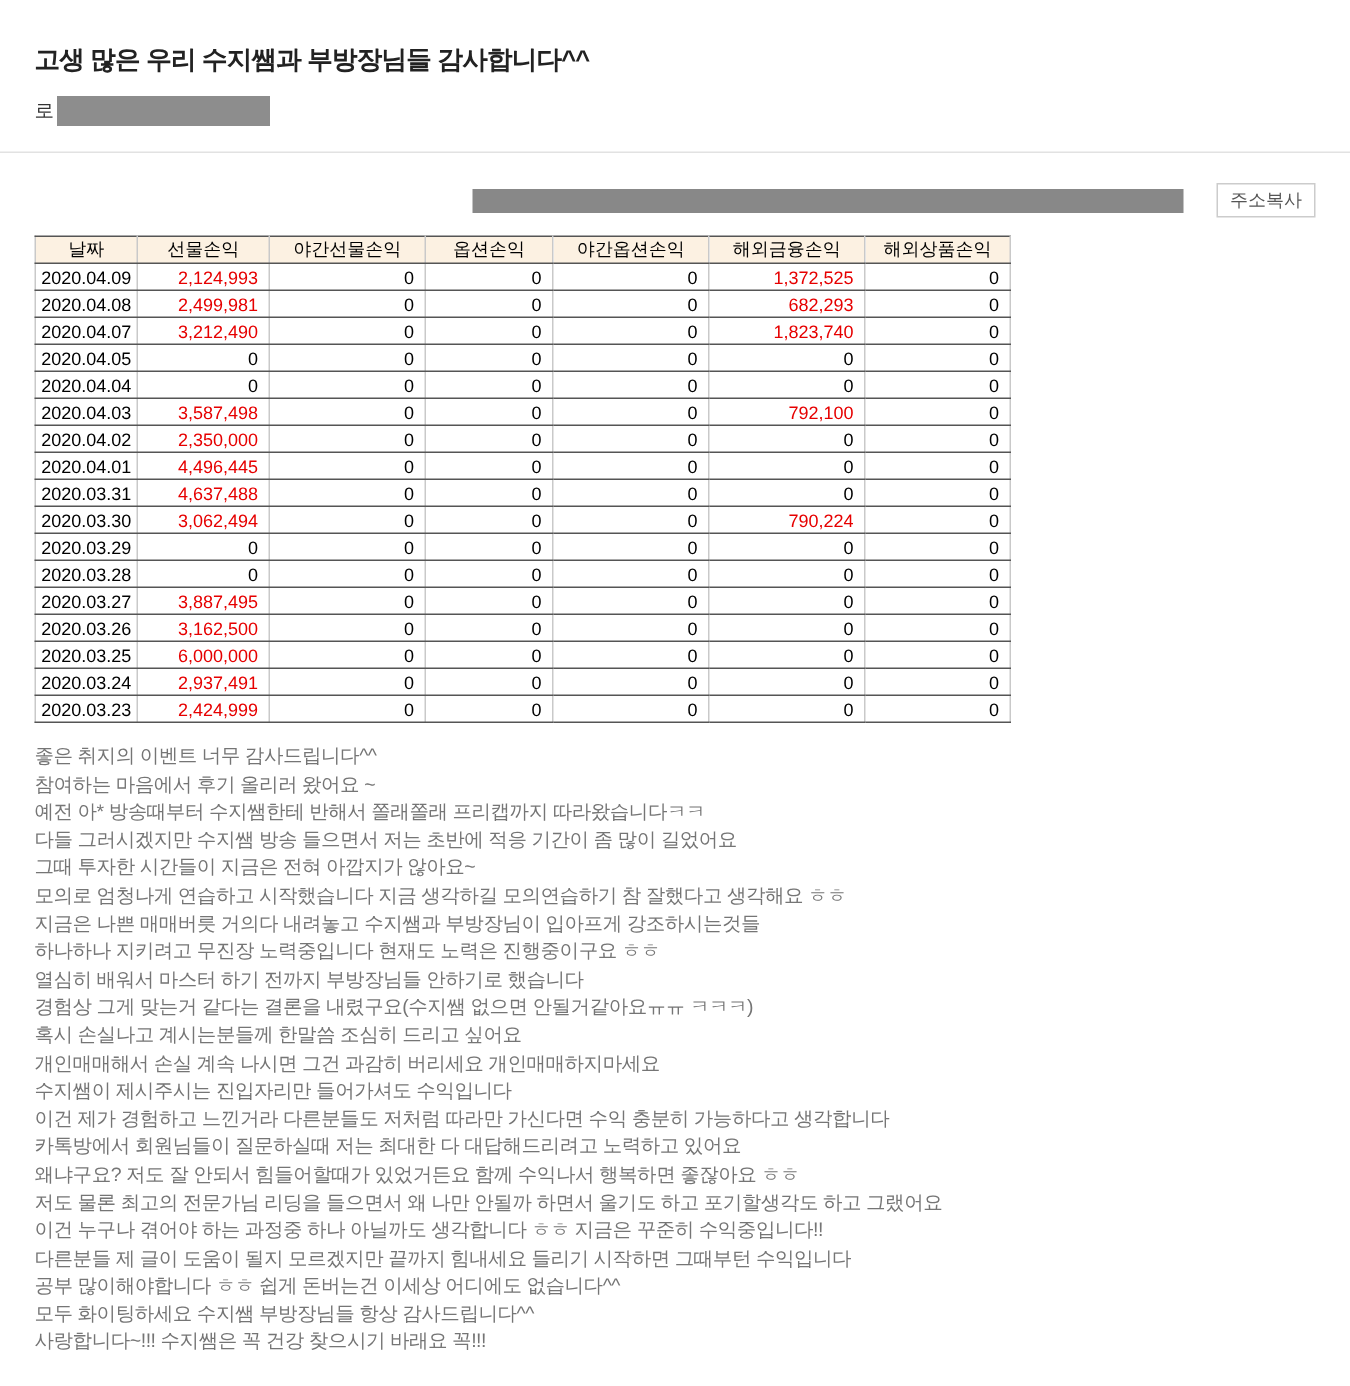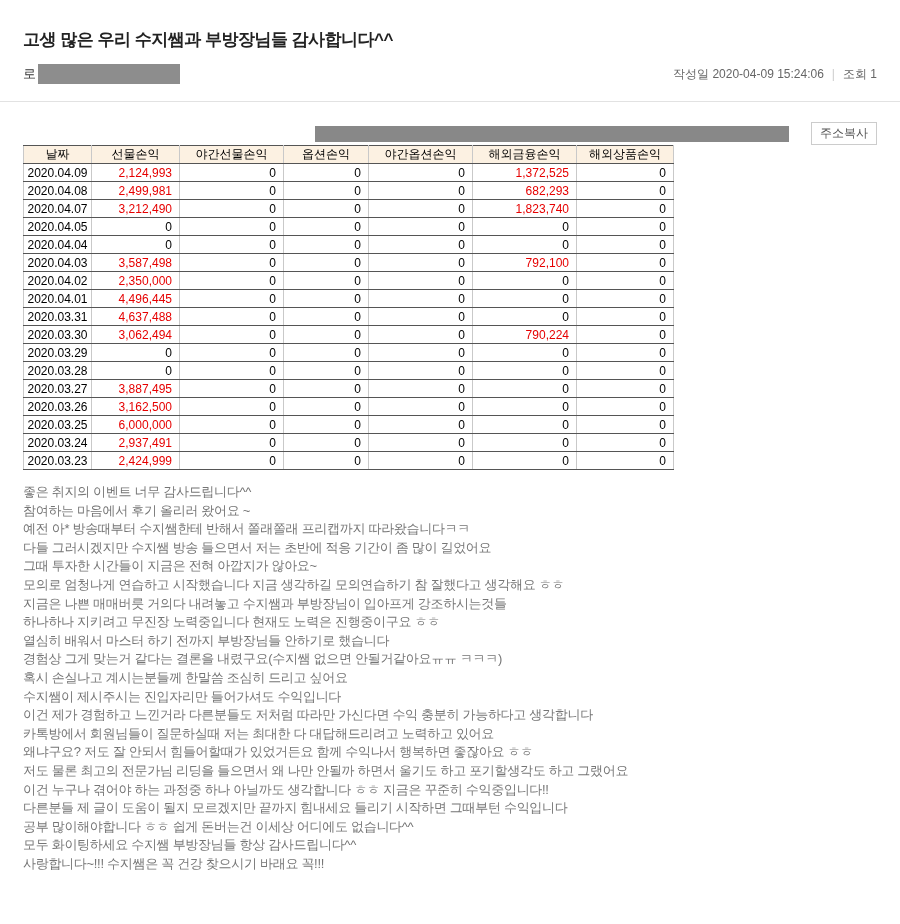--- a/index.html
+++ b/index.html
@@ -14,21 +14,21 @@
   .author-blur { display: inline-block; width: 142px; height: 20px; background: #8d8d8d; margin-left: 2px; }
   .meta { font-size: 12px; color: #666; display: flex; align-items: center; gap: 8px; }
   .meta .sep { color: #ccc; }
 
   .divider { margin-top: 17px; border-bottom: 1px solid #e2e2e2; width: 100%; }
 
   .toolbar { margin-top: 20px; display: flex; justify-content: flex-end; align-items: center; gap: 16px; }
   .url-blur { width: 474px; height: 16px; background: #888; margin-right: 6px; }
   .copy-btn { background: #fff; border: 1px solid #ccc; color: #555; font-size: 12px; padding: 3px 8px; height: 23px; line-height: 15px; cursor: pointer; font-family: inherit; }
 
-  table.pnl { border-collapse: collapse; font-size: 12px; color: #000;
+  table.pnl { margin-top: 12px; border-collapse: collapse; font-size: 12px; color: #000;
               border: 1px solid #555; table-layout: fixed; }
   table.pnl th, table.pnl td { border-top: 1px solid #555; border-bottom: 1px solid #555;
               border-left: 1px solid #c9c9c9; border-right: 1px solid #c9c9c9;
               height: 18px; padding: 0 7px; white-space: nowrap; overflow: hidden; }
   table.pnl th { background: #fcf1e2; font-weight: normal; text-align: center; padding: 0 2px; }
   table.pnl td.date { text-align: center; padding: 0 2px; }
   table.pnl td.num { text-align: right; }
   table.pnl td.red { color: #e60000; }
 
   .post-body { margin-top: 13px; font-size: 13px; color: #757575; line-height: 18.6px; letter-spacing: -0.3px; }
@@ -37,25 +37,20 @@
 <body>
 
 <div class="page">
 
   <div class="post-title">고생 많은 우리 수지쌤과 부방장님들 감사합니다^^</div>
 
   <div class="author-row">
     <div class="author-left">
       <span>로</span>
       <span class="author-blur"></span>
-    </div>
-    <div class="meta">
-      <span>작성일 2020-04-09 15:24:06</span>
-      <span class="sep">|</span>
-      <span>조회 1</span>
     </div>
   </div>
 </div>
 
 <div class="divider"></div>
 
 <div class="page">
   <div class="toolbar">
     <div class="url-blur"></div>
     <button class="copy-btn">주소복사</button>
@@ -244,20 +239,21 @@
       <div>참여하는 마음에서 후기 올리러 왔어요 ~</div>
       <div>예전 아* 방송때부터 수지쌤한테 반해서 쫄래쫄래 프리캡까지 따라왔습니다ㅋㅋ</div>
       <div>다들 그러시겠지만 수지쌤 방송 들으면서 저는 초반에 적응 기간이 좀 많이 길었어요</div>
       <div>그때 투자한 시간들이 지금은 전혀 아깝지가 않아요~</div>
       <div>모의로 엄청나게 연습하고 시작했습니다 지금 생각하길 모의연습하기 참 잘했다고 생각해요 ㅎㅎ</div>
       <div>지금은 나쁜 매매버릇 거의다 내려놓고 수지쌤과 부방장님이 입아프게 강조하시는것들</div>
       <div>하나하나 지키려고 무진장 노력중입니다 현재도 노력은 진행중이구요 ㅎㅎ</div>
       <div>열심히 배워서 마스터 하기 전까지 부방장님들 안하기로 했습니다</div>
       <div>경험상 그게 맞는거 같다는 결론을 내렸구요(수지쌤 없으면 안될거같아요ㅠㅠ ㅋㅋㅋ)</div>
       <div>혹시 손실나고 계시는분들께 한말씀 조심히 드리고 싶어요</div>
+      <div>개인매매해서 손실 계속 나시면 그건 과감히 버리세요 개인매매하지마세요</div>
       <div>수지쌤이 제시주시는 진입자리만 들어가셔도 수익입니다</div>
       <div>이건 제가 경험하고 느낀거라 다른분들도 저처럼 따라만 가신다면 수익 충분히 가능하다고 생각합니다</div>
       <div>카톡방에서 회원님들이 질문하실때 저는 최대한 다 대답해드리려고 노력하고 있어요</div>
       <div>왜냐구요? 저도 잘 안되서 힘들어할때가 있었거든요 함께 수익나서 행복하면 좋잖아요 ㅎㅎ</div>
       <div>저도 물론 최고의 전문가님 리딩을 들으면서 왜 나만 안될까 하면서 울기도 하고 포기할생각도 하고 그랬어요</div>
       <div>이건 누구나 겪어야 하는 과정중 하나 아닐까도 생각합니다 ㅎㅎ 지금은 꾸준히 수익중입니다!!</div>
       <div>다른분들 제 글이 도움이 될지 모르겠지만 끝까지 힘내세요 들리기 시작하면 그때부턴 수익입니다</div>
       <div>공부 많이해야합니다 ㅎㅎ 쉽게 돈버는건 이세상 어디에도 없습니다^^</div>
       <div>모두 화이팅하세요 수지쌤 부방장님들 항상 감사드립니다^^</div>
       <div>사랑합니다~!!! 수지쌤은 꼭 건강 찾으시기 바래요 꼭!!!</div>

